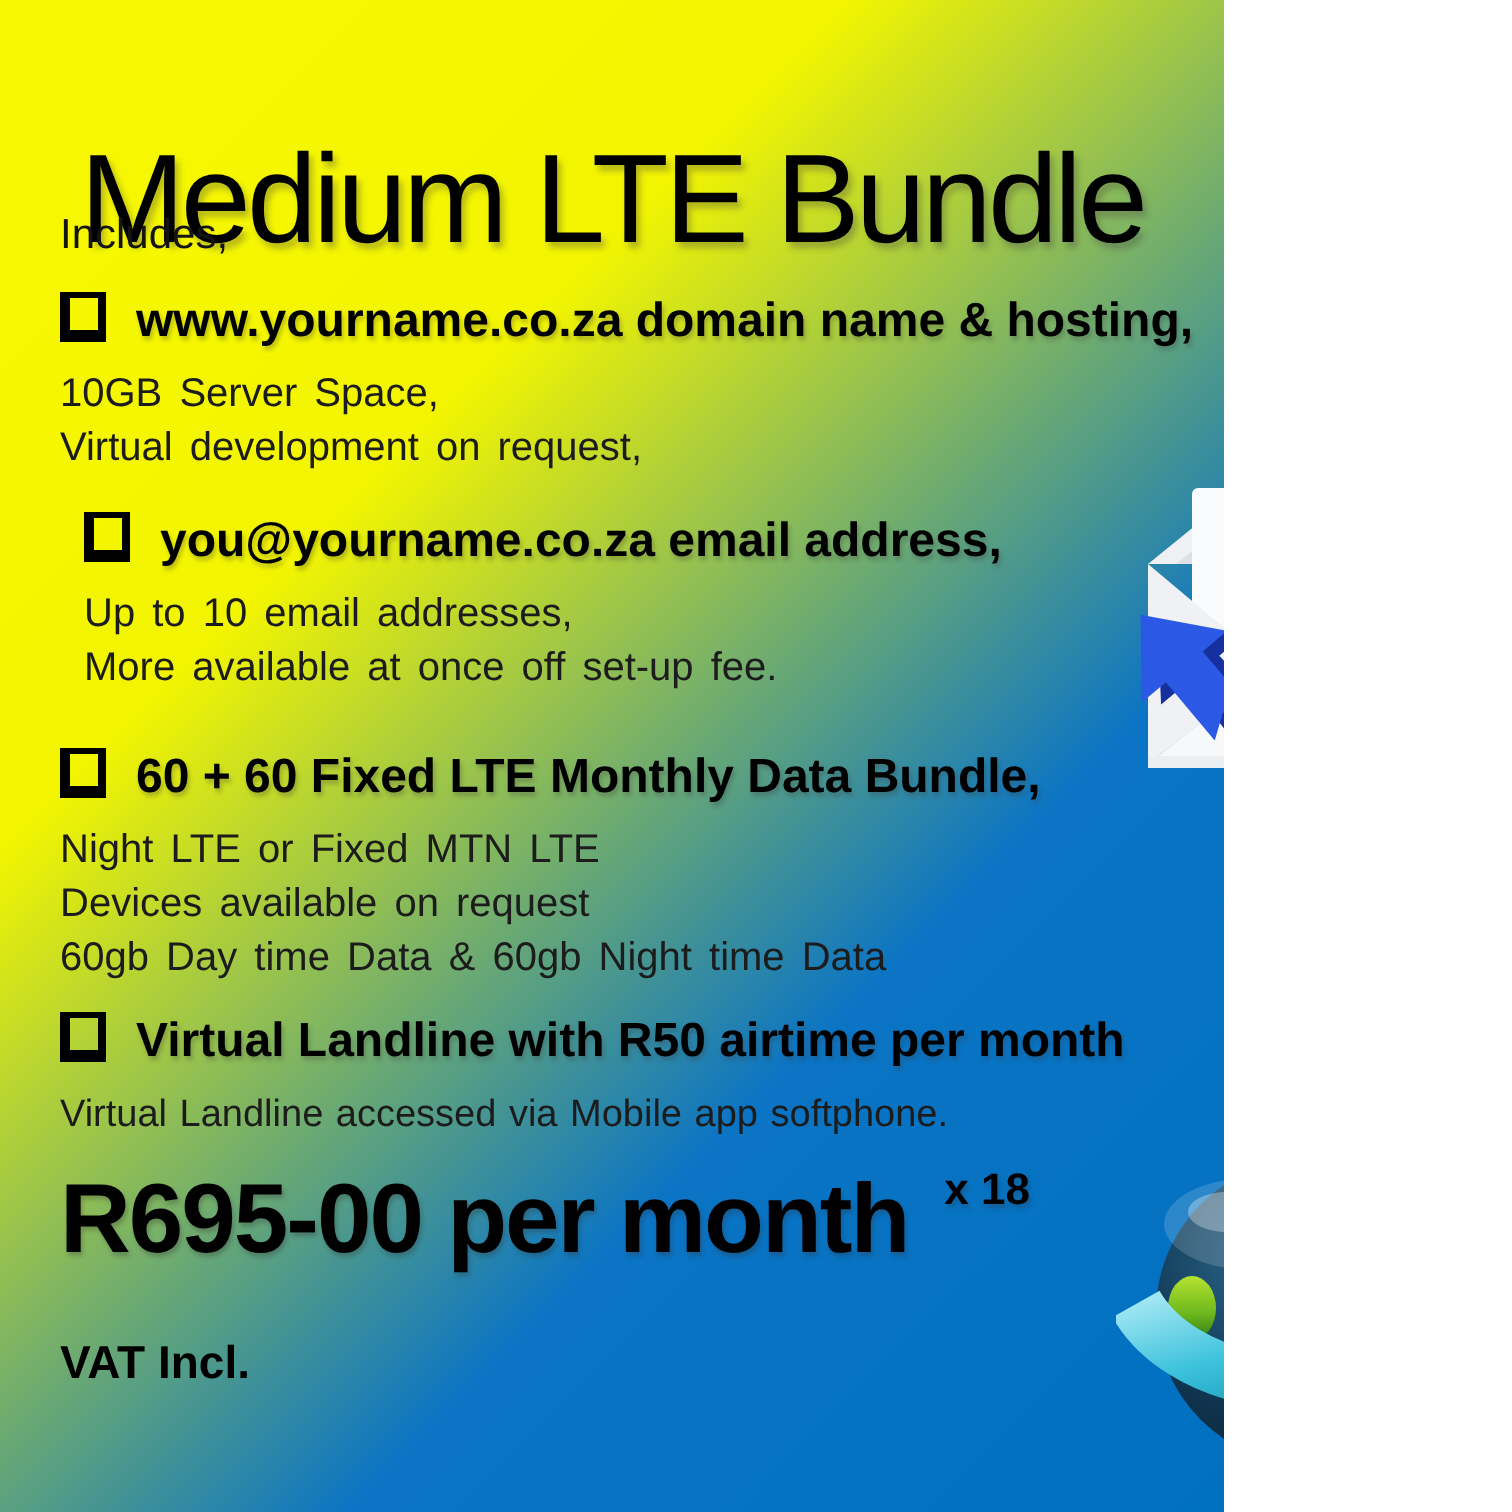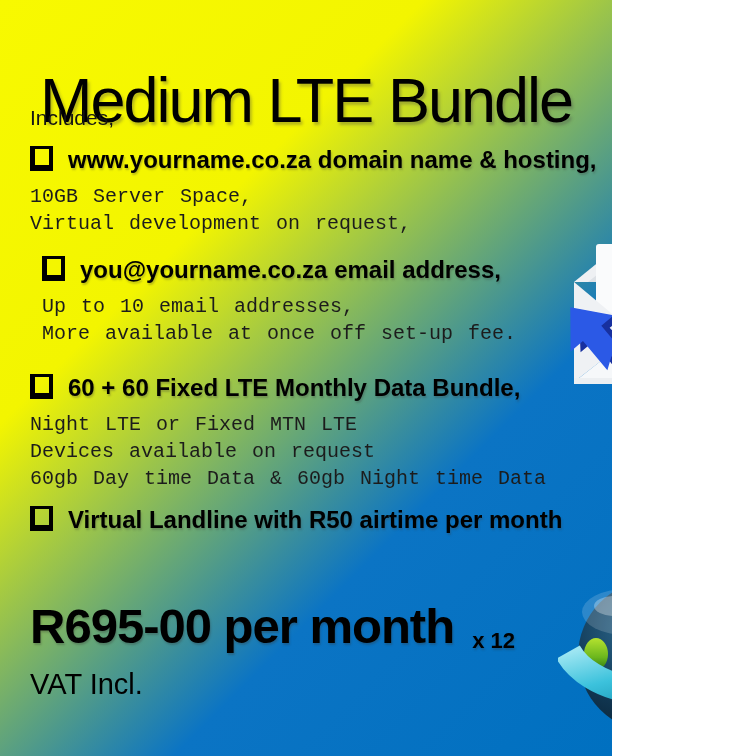--- a/index.html
+++ b/index.html
@@ -50,34 +50,33 @@
     margin-right: 15px;
     vertical-align: -3px;
     background: transparent;
   }
   .line {
     font-size: 20px;
     line-height: 27px;
     word-spacing: 3px;
     color: #1c1c1c;
     white-space: nowrap;
-    font-family: Liberation Mono, monospace;
   }
   .section--landline .line { font-size: 19px; word-spacing: 1px; }
   .price-row {
     position: absolute;
-    left: 30px; top: 598px;
+    left: 30px; top: 582px;
     display: flex;
-    align-items: flex-end;
+    align-items: flex-start;
     color: #000;
     text-shadow: 1px 2px 2px rgba(50,50,50,0.3);
   }
   .price-main { font-size: 49px; font-weight: 700; letter-spacing: -1px; white-space: nowrap; }
   .price-mult { font-size: 22px; font-weight: 700; margin-left: 18px; }
-  .vat { position: absolute; left: 30px; top: 668px; font-size: 29px; font-weight: 400; color: #000; }
+  .vat { position: absolute; left: 30px; top: 668px; font-size: 23px; font-weight: 700; color: #000; }
   .email-img { position: absolute; left: 536px; top: 218px; width: 214px; height: 170px; }
   .globe-img { position: absolute; left: 558px; top: 568px; width: 198px; height: 188px; }
 </style>
 </head>
 <body>
 
 <div class="poster">
 
   <h1 class="title">Medium LTE Bundle</h1>
 
@@ -97,25 +96,26 @@
 
   <div class="section section--lte">
     <h2><span class="cbx"></span><span>60 + 60 Fixed LTE Monthly Data Bundle,</span></h2>
     <div class="line">Night LTE or Fixed MTN LTE</div>
     <div class="line">Devices available on request</div>
     <div class="line">60gb Day time Data &amp; 60gb Night time Data</div>
   </div>
 
   <div class="section section--landline">
     <h2><span class="cbx"></span><span>Virtual Landline with R50 airtime per month</span></h2>
+    <div class="line">Virtual Landline accessed via Mobile app softphone.</div>
   </div>
 
   <div class="price-row">
     <span class="price-main">R695-00 per month</span>
-    <span class="price-mult">x 12</span>
+    <span class="price-mult">x 18</span>
   </div>
   <div class="vat">VAT Incl.</div>
 
   <svg class="email-img" viewBox="0 0 214 170" aria-hidden="true">
 
     <polygon points="148,62 210,26 206,44 170,72" fill="#2b55e2"></polygon>
     <polygon points="148,62 206,44 188,80 164,78" fill="#1a38b8"></polygon>
 
     <polygon points="38,64 107,8 176,64" fill="#eef0f3"></polygon>
     <polygon points="52,64 107,20 162,64" fill="#dde1e6"></polygon>

